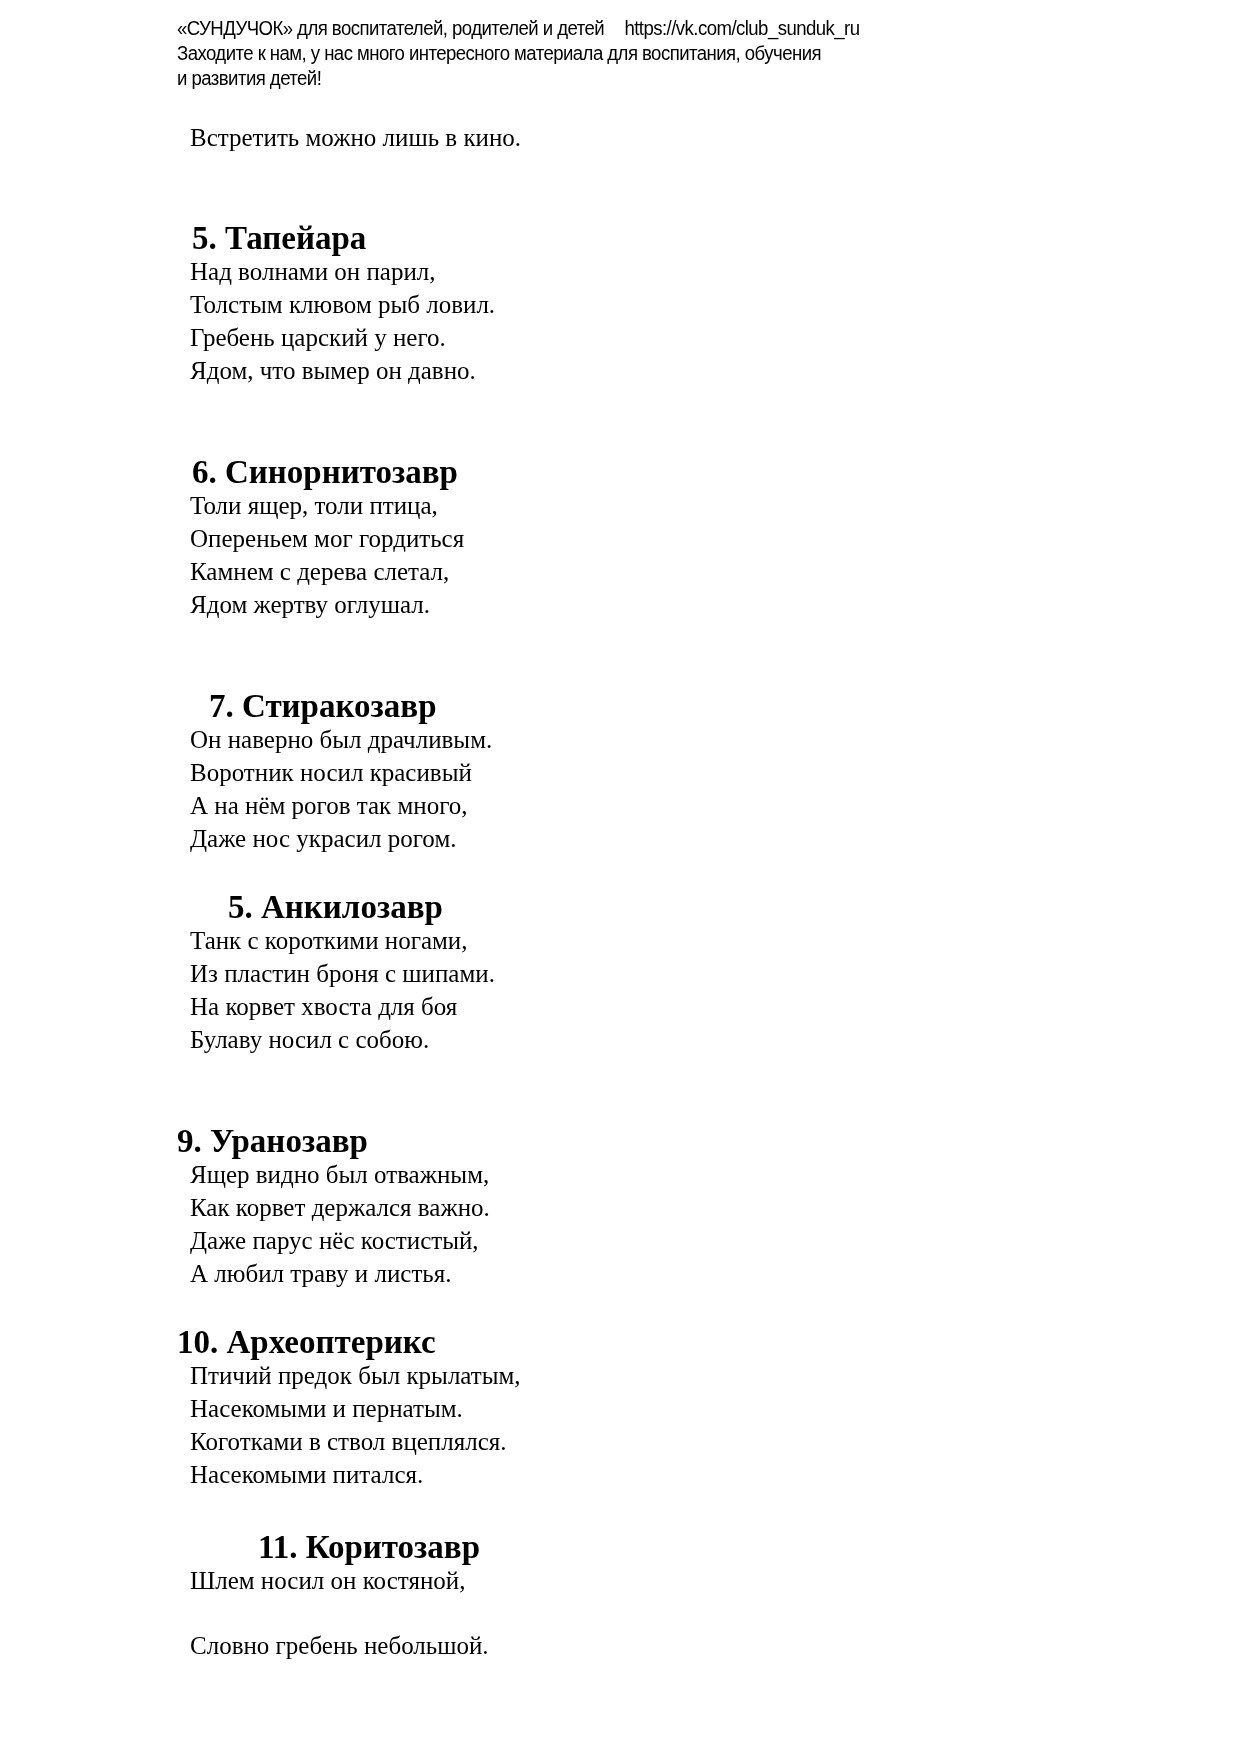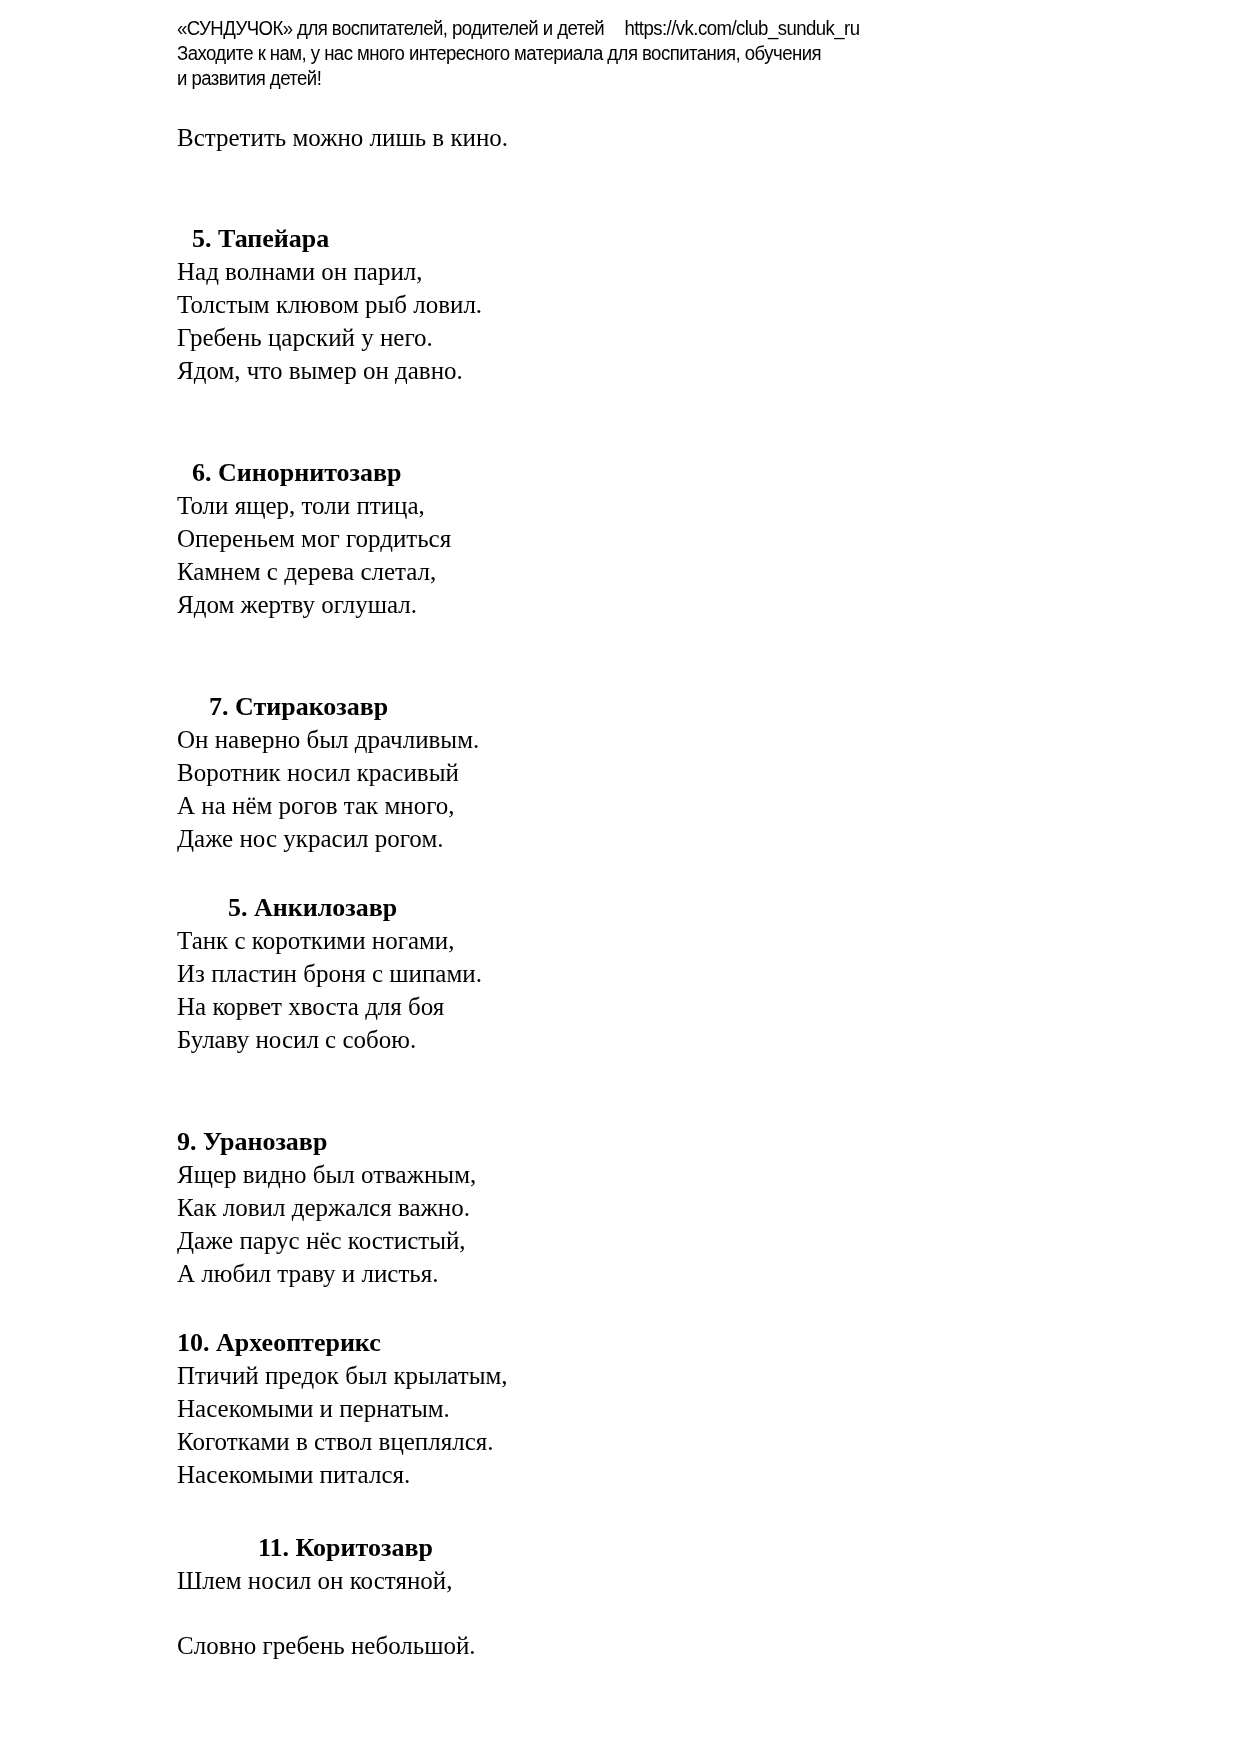--- a/index.html
+++ b/index.html
@@ -29,31 +29,31 @@
     .header-line {
       display: block;
       white-space: nowrap;
     }
     .header-line .gap {
       display: inline-block;
       width: 22px;
     }
     .poem-line {
       position: absolute;
-      left: 177px;
+      left: 190px;
       font-family: "Liberation Serif", serif;
       font-size: 25px;
       line-height: 33px;
       white-space: nowrap;
     }
     .poem-title {
       position: absolute;
       font-family: "Liberation Serif", serif;
       font-weight: bold;
-      font-size: 26px;
+      font-size: 33px;
       line-height: 33px;
       white-space: nowrap;
     }
   </style>
 </head>
 <body>
 
 <div class="header">
   <span class="header-line">
     <span>«СУНДУЧОК» для воспитателей, родителей и детей</span><span class="gap"></span><span>https://vk.com/club_sunduk_ru</span>
@@ -92,21 +92,21 @@
   <div class="poem-title" style="left:228px; top:891px;">5. Анкилозавр</div>
   <div class="poem-line" style="top:924px;">Танк с короткими ногами,</div>
   <div class="poem-line" style="top:957px;">Из пластин броня с шипами.</div>
   <div class="poem-line" style="top:990px;">На корвет хвоста для боя</div>
   <div class="poem-line" style="top:1023px;">Булаву носил с собою.</div>
 </div>
 
 <div>
   <div class="poem-title" style="left:177px; top:1125px;">9. Уранозавр</div>
   <div class="poem-line" style="top:1158px;">Ящер видно был отважным,</div>
-  <div class="poem-line" style="top:1191px;">Как ловил держался важно.</div>
+  <div class="poem-line" style="top:1191px;">Как корвет держался важно.</div>
   <div class="poem-line" style="top:1224px;">Даже парус нёс костистый,</div>
   <div class="poem-line" style="top:1257px;">А любил траву и листья.</div>
 </div>
 
 <div>
   <div class="poem-title" style="left:177px; top:1326px;">10. Археоптерикс</div>
   <div class="poem-line" style="top:1359px;">Птичий предок был крылатым,</div>
   <div class="poem-line" style="top:1392px;">Насекомыми и пернатым.</div>
   <div class="poem-line" style="top:1425px;">Коготками в ствол вцеплялся.</div>
   <div class="poem-line" style="top:1458px;">Насекомыми питался.</div>

